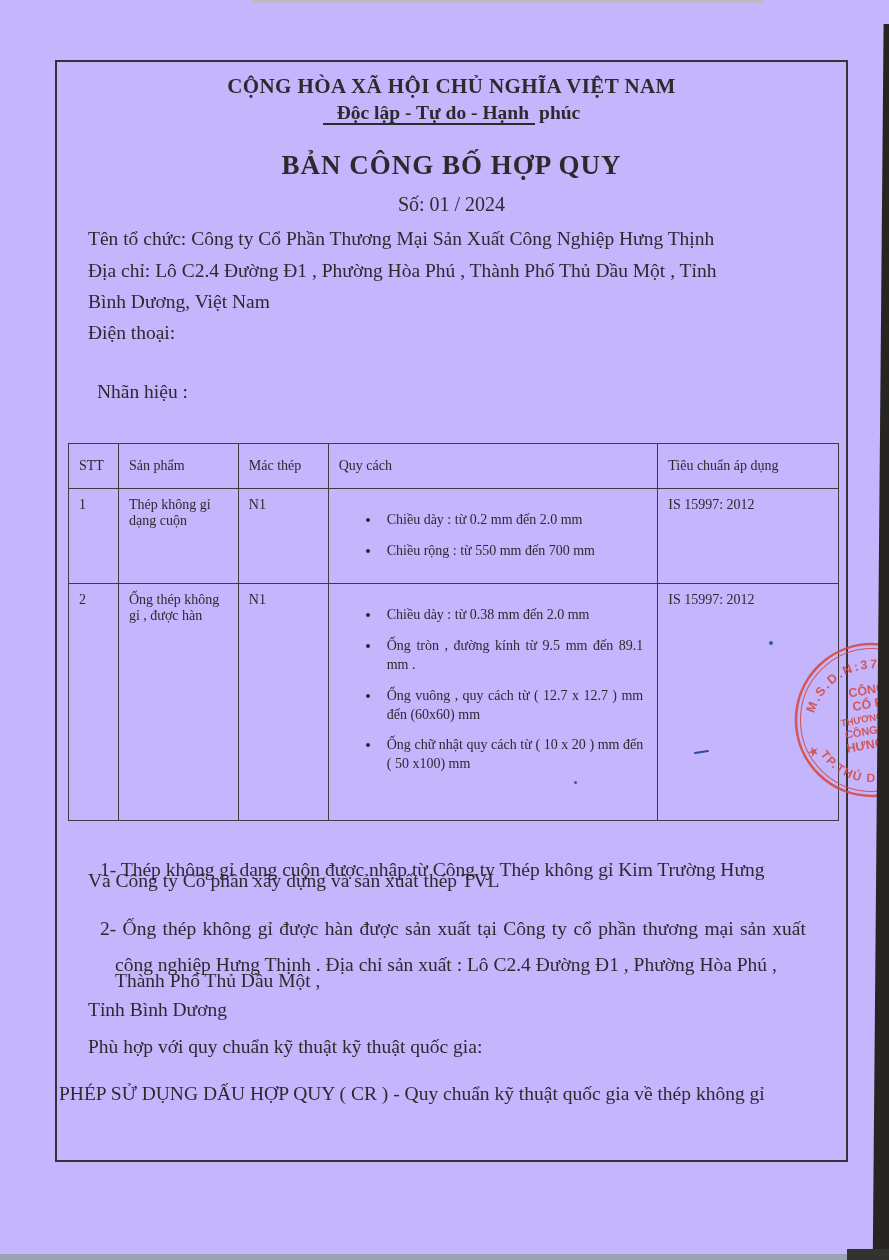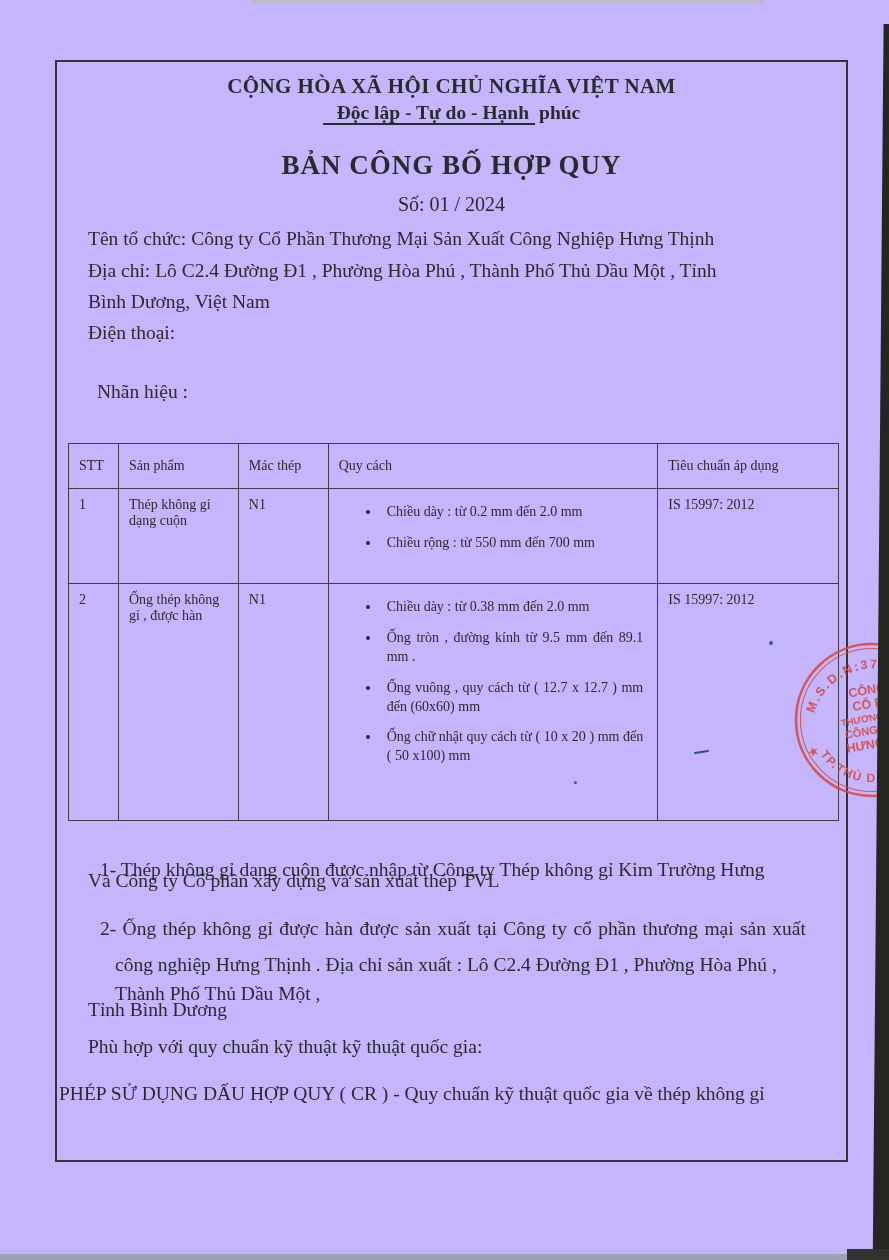--- a/index.html
+++ b/index.html
@@ -37,21 +37,21 @@
   table.spec{position:absolute;left:68px;top:443px;width:771px;border-collapse:collapse;
     font-size:14px;}
   table.spec th,table.spec td{border:1.6px solid #3d3d40;vertical-align:top;padding:8px 10px;
     font-weight:normal;text-align:left;}
   table.spec th{height:28px;vertical-align:middle;}
   col.c-stt{width:50px;} col.c-sp{width:120px;} col.c-mt{width:90px;} col.c-qc{width:330px;} col.c-tc{width:181px;}
   td.center{text-align:center;}
   td.just{text-align:justify;}
   tr.r1 td{height:78px;}
   tr.r2 td{height:220px;}
-  ul.qc{margin:6px 0 0 0;padding:0 4px 0 42px;}
+  ul.qc{margin:14px 0 0 0;padding:0 4px 0 42px;}
   ul.qc li{margin:0 0 12px 0;padding-left:6px;text-align:justify;line-height:1.35;}
 
   
   .ws-wide{word-spacing:6.5px;}
   .ws-slight{word-spacing:1.5px;}
 
   
   .stamp{position:absolute;left:772px;top:620px;width:200px;height:200px;opacity:.88;}
 </style>
 </head>
@@ -115,21 +115,21 @@
       </td>
       <td>IS 15997: 2012</td>
     </tr>
   </tbody>
     </table>
 
   <div class="line" style="left:100px;top:859px;">1-  Thép không gỉ dạng cuộn được nhập từ Công ty Thép không gỉ Kim Trường Hưng</div>
   <div class="line" style="left:88px;top:870px;">Và Công ty Cổ phần xây dựng và sản xuất thép TVL</div>
   <div class="line ws-slight" style="left:100px;top:918px;">2-  Ống thép không gỉ được hàn được sản xuất tại Công ty cổ phần thương mại sản xuất</div>
   <div class="line" style="left:115px;top:946px;margin-top:8px;">công nghiệp Hưng Thịnh . Địa chỉ sản xuất : Lô C2.4 Đường Đ1 , Phường Hòa Phú ,</div>
-  <div class="line" style="left:115px;top:970px;margin-top:13px;">Thành Phố Thủ Dầu Một ,</div>
+  <div class="line" style="left:115px;top:970px;">Thành Phố Thủ Dầu Một ,</div>
   <div class="line" style="left:88px;top:999px;">Tỉnh Bình Dương</div>
   <div class="line" style="left:88px;top:1036px;">Phù hợp với quy chuẩn kỹ thuật kỹ thuật quốc gia:</div>
   <div class="line" style="left:59px;top:1083px;">PHÉP SỬ DỤNG DẤU HỢP QUY ( CR ) -  Quy chuẩn kỹ thuật quốc gia về thép không gỉ</div>
 
   <div class="ink-dot" style="left:769px;top:641px;width:4px;height:4px;"></div>
   <div class="ink-dash" style="left:694px;top:751px;"></div>
   <div class="ink-dot" style="left:574px;top:781px;width:3px;height:3px;"></div>
 
   <svg class="stamp" viewBox="-100 -100 200 200">
     <g fill="none" stroke="#d64b42">

